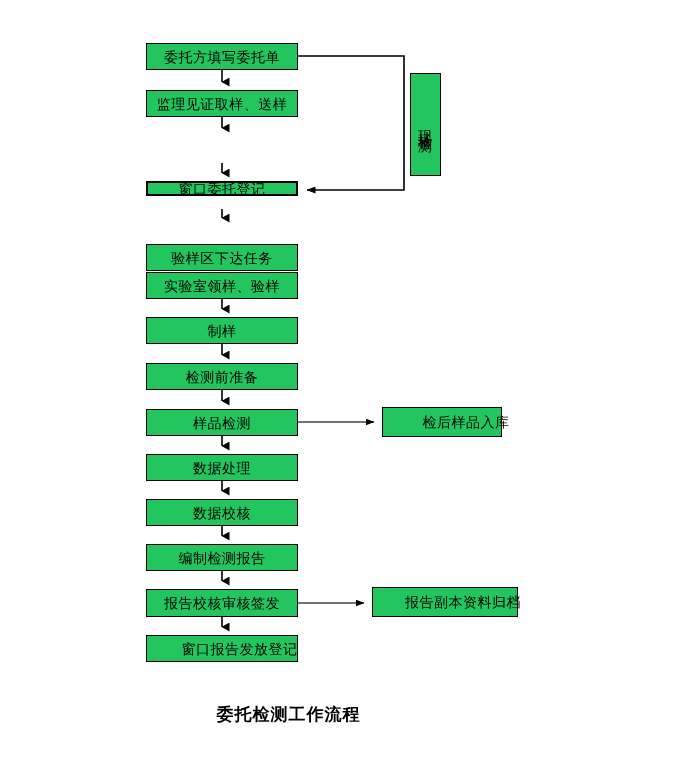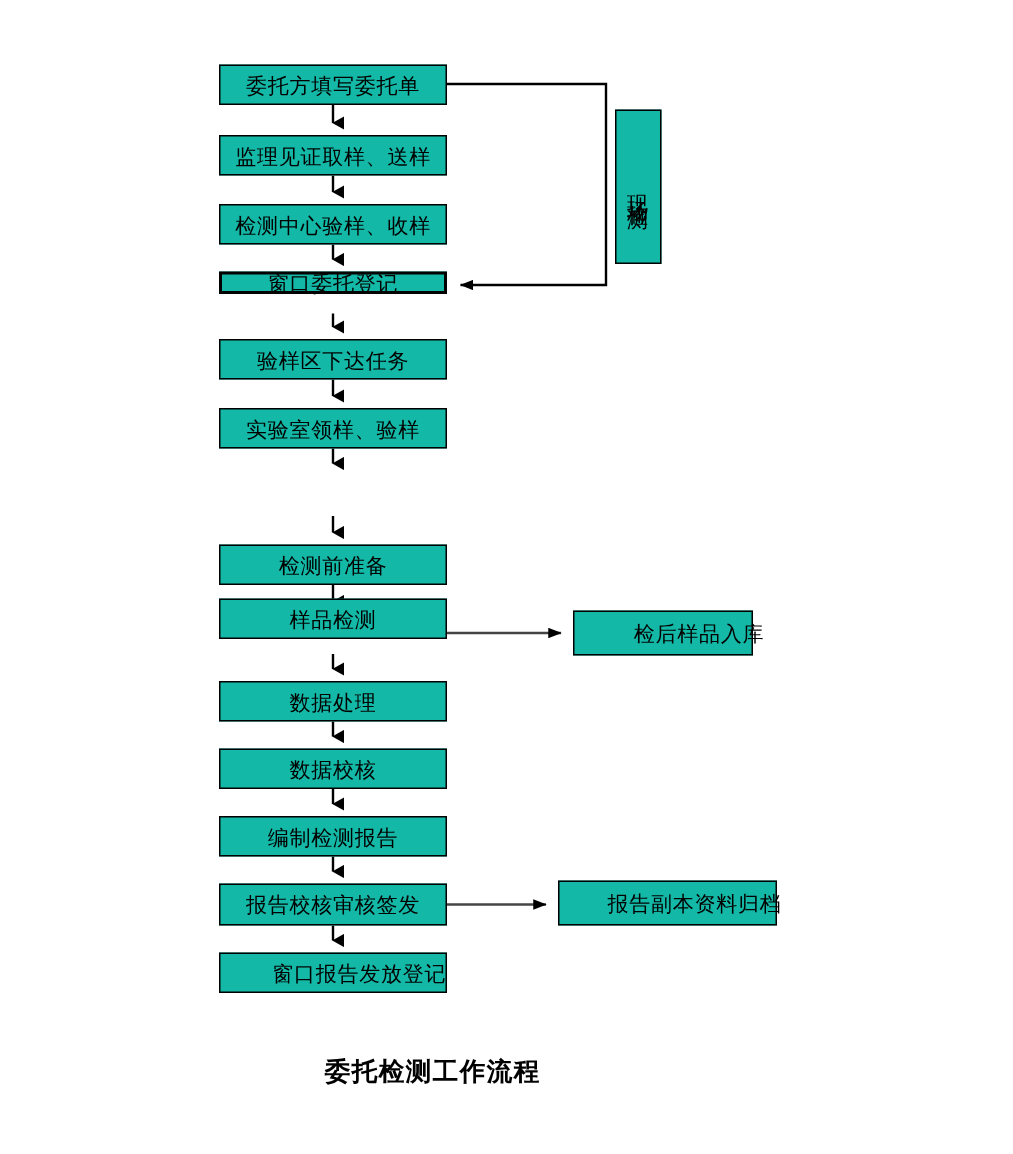--- a/index.html
+++ b/index.html
@@ -31,21 +31,21 @@
     top: 0;
     width: 675px;
     height: 769px;
     pointer-events: none;
   }
 
   .node {
     position: absolute;
     box-sizing: border-box;
     border: 1px solid #000000;
-    background: #14b8a6;
+    background: #22c55e;
     display: flex;
     align-items: center;
     justify-content: center;
     text-align: center;
     font-size: 14px;
     line-height: 1;
     letter-spacing: 0.5px;
     white-space: nowrap;
   }
 
@@ -126,32 +126,32 @@
 
     <path d="M 298 422 L 374 422" stroke="#444444" stroke-width="1.6" fill="none" marker-end="url(#arrowhead)"></path>
 
     <path d="M 298 603 L 364 603" stroke="#444444" stroke-width="1.6" fill="none" marker-end="url(#arrowhead)"></path>
   </svg>
 
   <div class="node col-main" style="top:43px;">委托方填写委托单</div>
 
   <div class="node col-main" style="top:90px;">监理见证取样、送样</div>
 
-  <div class="node col-main" style="top:136px;">检测中心验样、收样</div>
 
   <div class="node col-main emphasis" style="top:181px; height:15px;">窗口委托登记</div>
 
-  <div class="node col-main" style="top:226px;">验样区下达任务</div>
+  <div class="node col-main" style="top:244px;">验样区下达任务</div>
 
   <div class="node col-main" style="top:272px;">实验室领样、验样</div>
 
+  <div class="node col-main" style="top:317px;">制样</div>
 
   <div class="node col-main" style="top:363px;">检测前准备</div>
 
-  <div class="node col-main" style="top:399px;">样品检测</div>
+  <div class="node col-main" style="top:409px;">样品检测</div>
 
   <div class="node col-main" style="top:454px;">数据处理</div>
 
   <div class="node col-main" style="top:499px;">数据校核</div>
 
   <div class="node col-main" style="top:544px;">编制检测报告</div>
 
   <div class="node col-main" style="top:589px; height:28px;">报告校核审核签发</div>
 
   <div class="node col-main" style="top:635px;padding-left:35px;">窗口报告发放登记</div>

